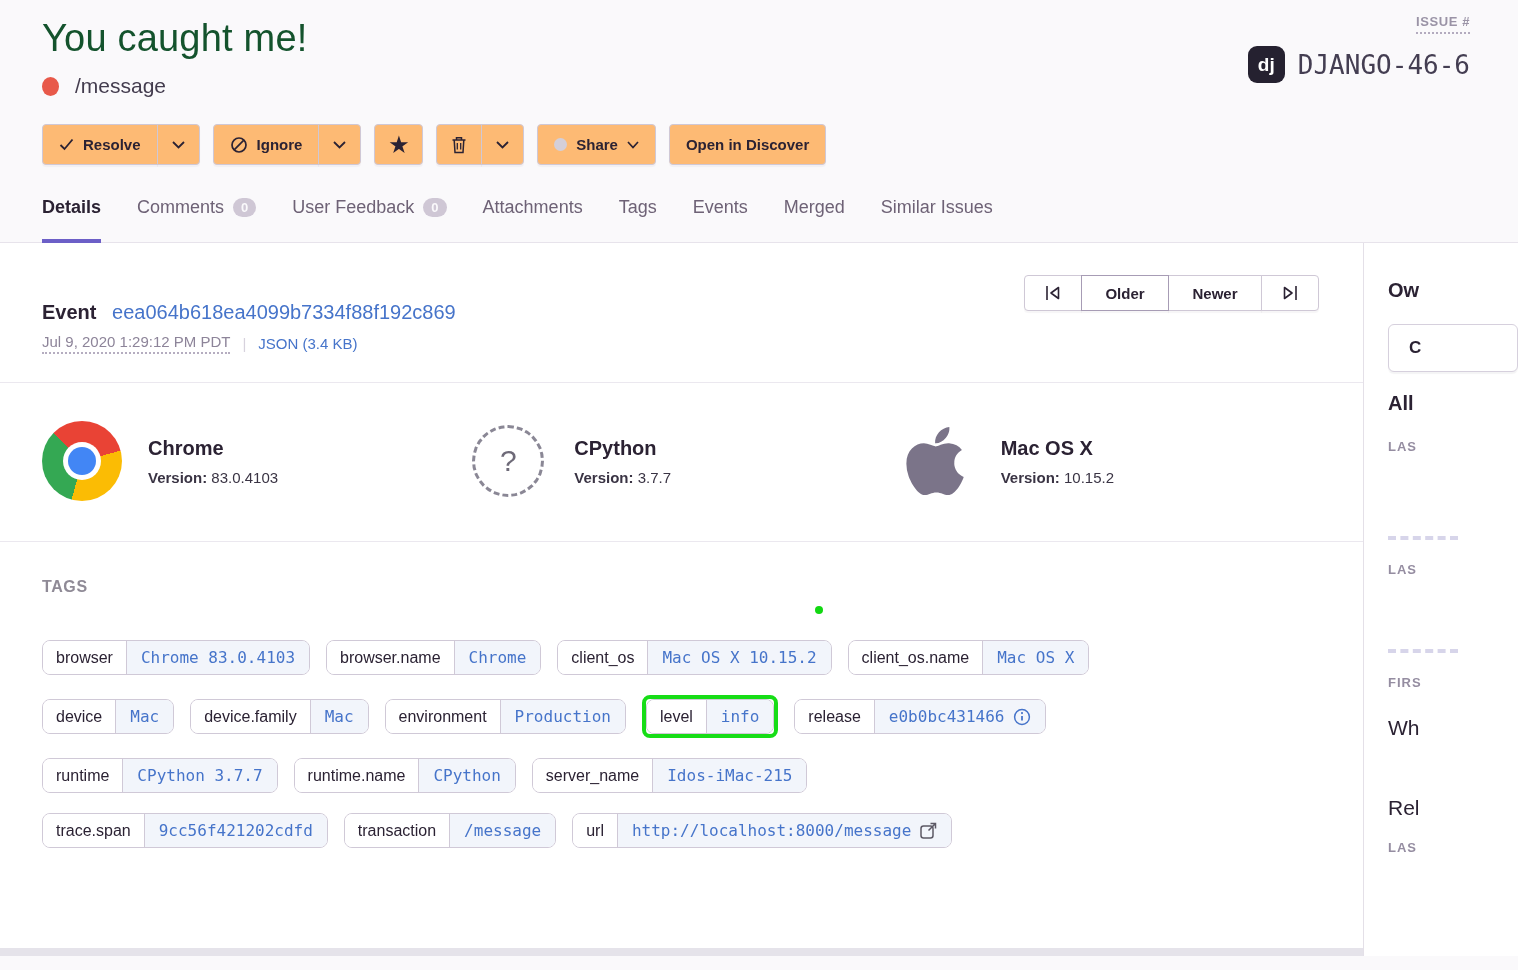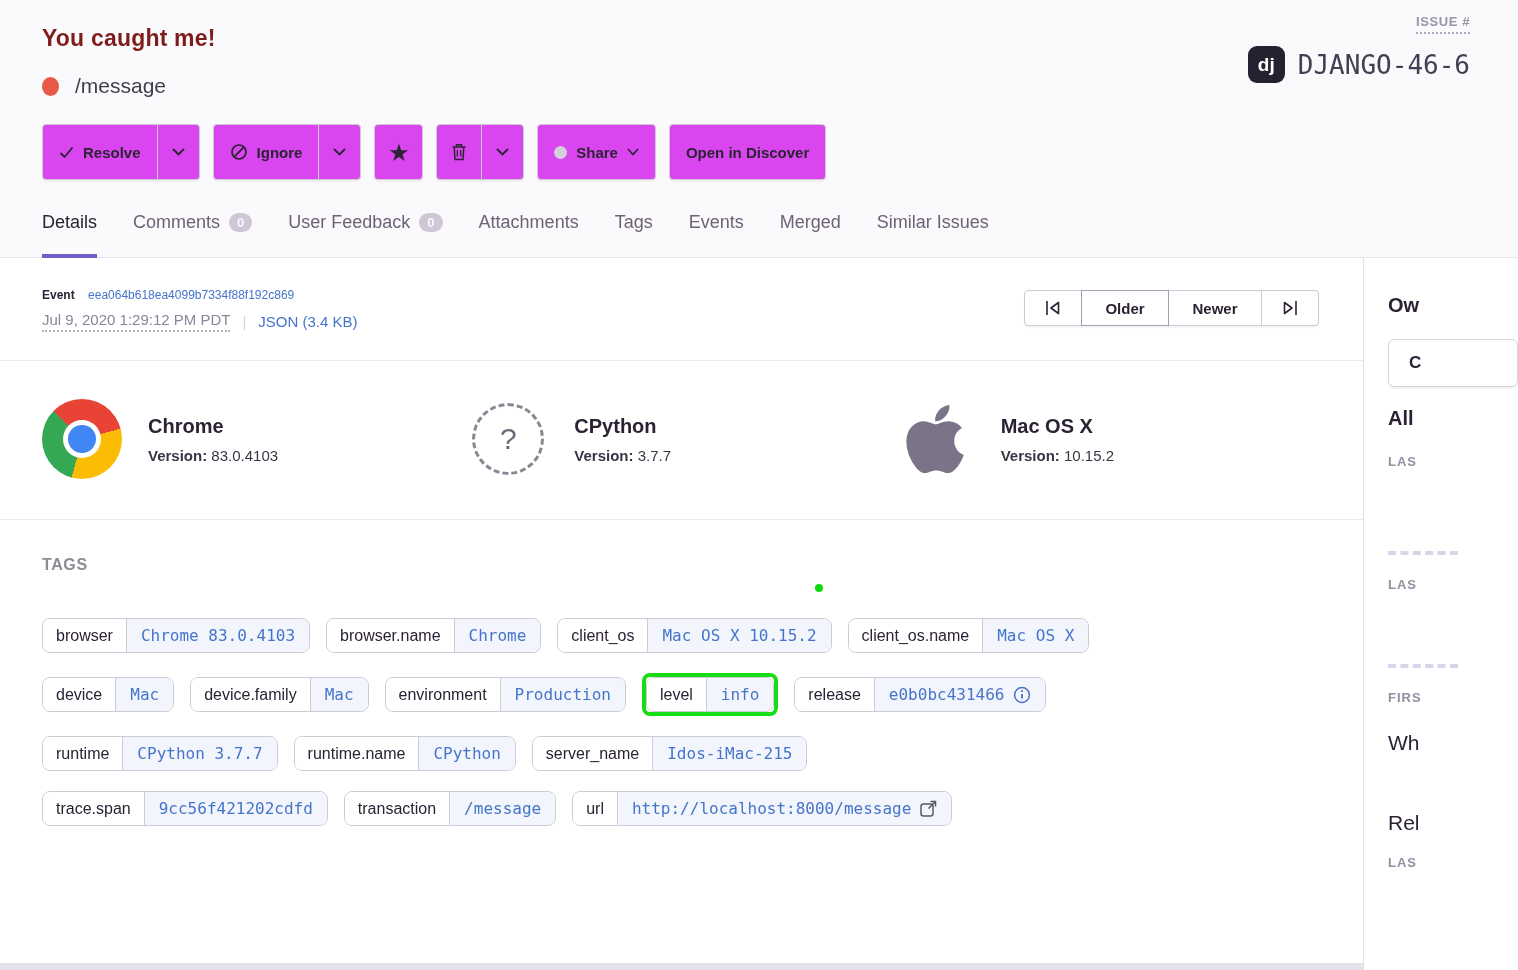--- a/index.html
+++ b/index.html
@@ -6,60 +6,60 @@
   html,body { width:1518px; height:970px; overflow:hidden; }
   body {
     font-family:"Liberation Sans", sans-serif;
     background:#faf9fb;
     color:#2b2233;
     position:relative;
   }
 
   
   .header { padding:18px 48px 0 42px; position:relative; }
-  .page-title { font-size:23px; font-weight:700; color:#7f1d1d; line-height:40px; letter-spacing:0.2px; }
+  .page-title { font-size:38px; font-weight:400; color:#14532d; line-height:40px; letter-spacing:0.2px; }
   .culprit-row { display:flex; align-items:center; gap:16px; margin-top:14px; height:28px; }
   .error-dot { width:17px; height:19px; border-radius:50%; background:#e8594a; }
   .culprit { font-size:21px; color:#433c4e; }
 
   .issue-block { position:absolute; top:12px; right:48px; text-align:right; }
   .issue-label { display:inline-block; font-size:13px; font-weight:700; letter-spacing:0.6px; color:#9a93a6; border-bottom:2px dotted #b3abbf; padding-bottom:3px; }
   .issue-id-row { display:flex; align-items:center; justify-content:flex-end; gap:13px; margin-top:12px; }
   .proj-logo { width:37px; height:37px; border-radius:9px; background:#252130; color:#fff; font-weight:700; font-size:19px; display:flex; align-items:center; justify-content:center; }
   .issue-id { font-family:"DejaVu Sans Mono", monospace; font-size:26px; color:#443e52; }
 
   .actions-row { display:flex; gap:13px; margin-top:24px; }
   .btn-group { display:inline-flex; }
   .btn {
-    background:#d946ef; border:1px solid #cfc8d6; height:56px;
+    background:#fdba74; border:1px solid #cfc8d6; height:41px;
     display:inline-flex; align-items:center; gap:9px; padding:0 16px;
     font-family:"Liberation Sans", sans-serif;
     font-weight:700; font-size:15px; color:#2b2233; cursor:pointer;
     border-radius:4px; box-shadow:0 2px 1px rgba(40,30,60,0.04);
   }
   .btn-group .btn { border-radius:0; margin-left:-1px; }
   .btn-group .btn:first-child { border-radius:4px 0 0 4px; margin-left:0; }
   .btn-group .btn:last-child { border-radius:0 4px 4px 0; }
   .btn.icon-only { padding:0 14px; }
   .share-dot { width:13px; height:13px; border-radius:50%; background:#d4cfd9; }
   .star-glyph { font-size:21px; line-height:1; color:#2b2233; }
 
   
   .tab-bar { display:flex; gap:36px; padding:0 0 0 42px; margin-top:32px; border-bottom:1px solid #e7e3eb; }
   .tab { position:relative; font-size:18px; color:#6e6276; padding-bottom:24px; cursor:pointer; display:flex; align-items:center; gap:9px; }
-  .tab.active { color:#2b2233; font-weight:400; }
+  .tab.active { color:#2b2233; font-weight:700; }
   .tab.active::after { content:""; position:absolute; left:0; right:0; bottom:-1px; height:4px; background:#6c5fc7; }
   .tab-badge { background:#cfc7d5; color:#faf9fb; font-size:13px; font-weight:700; border-radius:11px; padding:3px 8px; line-height:1; }
 
   
   .content { display:flex; background:#fff; height:713px; }
   .main { flex:1 1 auto; min-width:0; display:flex; flex-direction:column; }
 
   .event-header { display:flex; justify-content:space-between; padding:30px 44px 28px 42px; border-bottom:1px solid #ebe8ef; }
-  .event-line1 { font-size:12px; }
+  .event-line1 { font-size:20px;margin-top:28px; }
   .event-label { font-weight:700; color:#2b2233; }
   .event-id-link { color:#4674ca; margin-left:10px; text-decoration:none; cursor:pointer; }
   .event-line2 { margin-top:9px; font-size:15px; display:flex; align-items:center; }
   .event-time { color:#8d8499; border-bottom:2px dotted #b5adc0; padding-bottom:2px; }
   .event-sep { color:#d7d2dd; margin:0 12px; }
   .json-link { color:#4674ca; cursor:pointer; }
 
   .pager { display:inline-flex; align-self:flex-start; margin-top:2px; }
   .pager .seg {
     background:#fff; border:1px solid #cfc8d6; height:36px; margin-left:-1px;

